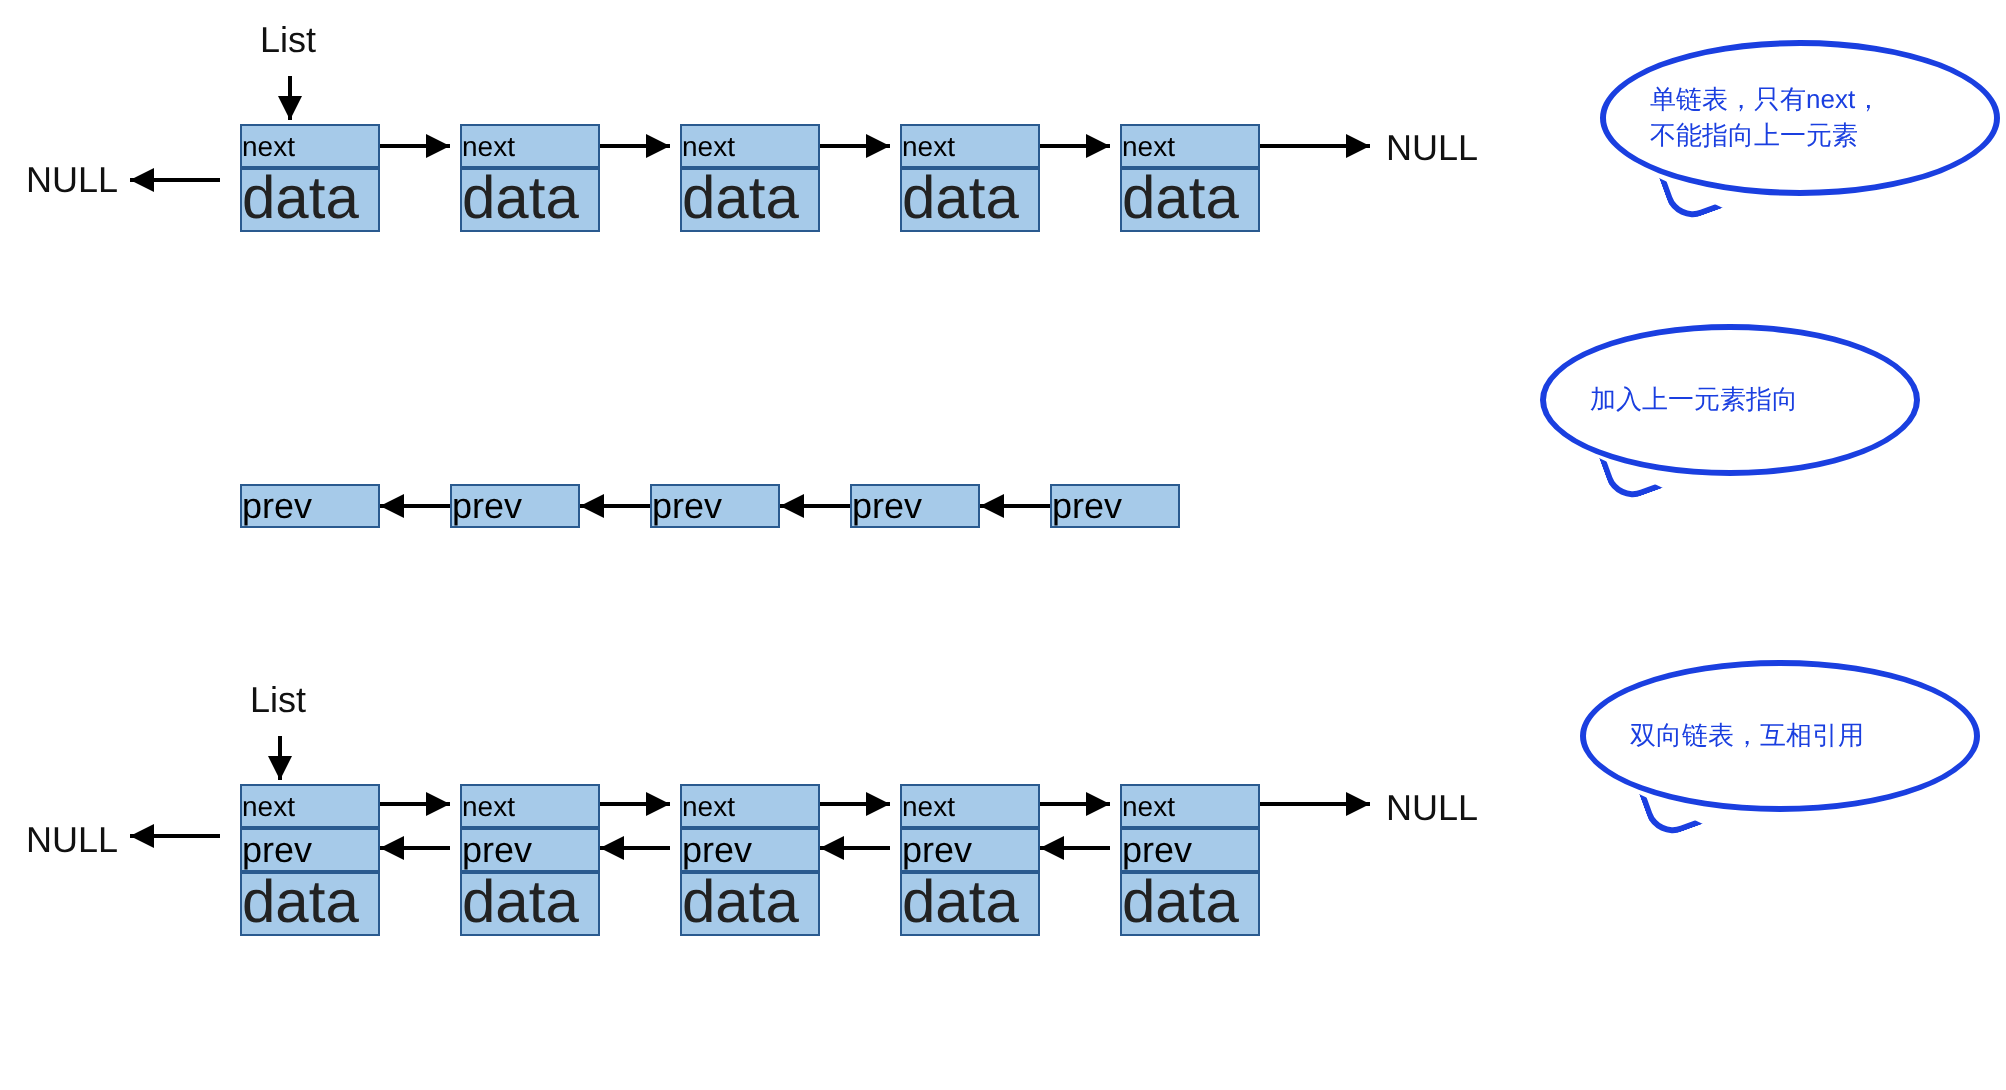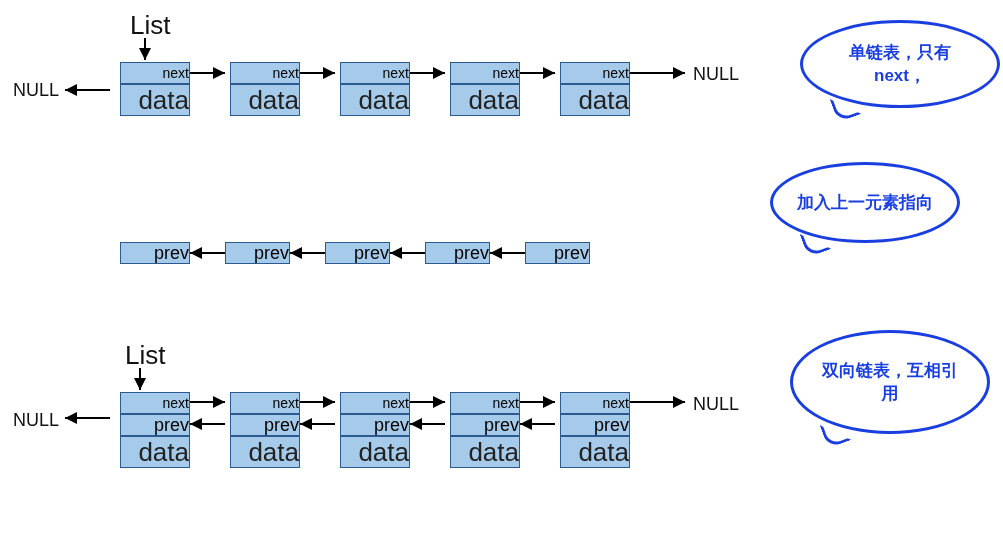--- a/index.html
+++ b/index.html
@@ -1,23 +1,23 @@
 <!DOCTYPE html>
 <html><head>
 <meta charset="utf-8">
 <style>
   body{margin:0;padding:10px;font-family:Arial,sans-serif;background:#fff;width:1003px;height:545px;box-sizing:border-box;position:relative}
   .diagram{position:absolute}
-  .cell{border:1px solid #2a5a8f;background:#a6cae9;text-align:right;box-sizing:border-box}
+  .cell{border:1px solid #2a5a8f;background:#a6cae9;text-align:left;box-sizing:border-box}
   .cell.next{width:70px;height:22px;font-size:14px;line-height:20px}
   .cell.prev{width:70px;height:22px;font-size:18px;line-height:20px}
-  .cell.data{width:70px;height:32px;font-size:26px;line-height:30px;color:#222}
+  .cell.data{width:70px;height:32px;font-size:30px;line-height:30px;color:#222}
   .null{font-size:18px;color:#111}
-  .list-label{font-size:26px;color:#111;position:absolute}
-  .bubble{position:absolute;border:3px solid #1a3fe0;border-radius:50%;padding:18px 22px;font-size:17px;color:#1a3fe0;font-weight:bold;text-align:center;background:#fff}
+  .list-label{font-size:18px;color:#111;position:absolute}
+  .bubble{position:absolute;border:3px solid #1a3fe0;border-radius:50%;padding:18px 22px;font-size:13px;color:#1a3fe0;font-weight:normal;background:#fff}
   .bubble::after{content:"";position:absolute;bottom:-14px;left:30px;width:22px;height:22px;border-left:3px solid #1a3fe0;border-bottom:3px solid #1a3fe0;border-bottom-left-radius:14px;transform:rotate(-20deg);background:#fff;clip-path:polygon(0 0,0 100%,100% 100%)}
   svg.arrows{position:absolute;top:0;left:0;pointer-events:none}
 </style>
 </head>
 <body>
 
 <div class="diagram" style="left:0;top:10px;width:740px">
   <div class="list-label" style="left:130px;top:0">List</div>
   <svg class="arrows" width="740" height="120">
     <defs>
@@ -56,20 +56,21 @@
     </div>
   <div style="position:absolute;left:560px;top:52px">
       <div class="cell next">next</div>
       <div class="cell data">data</div>
     </div>
   <div class="null" style="position:absolute;left:693px;top:54px">NULL</div>
 </div>
 
 <div class="bubble" style="left:800px;top:20px;width:150px">
   <div>单链表，只有next，</div>
+  <div>不能指向上一元素</div>
 </div>
 
 <div class="diagram" style="left:0;top:235px;width:740px">
   <svg class="arrows" width="740" height="40">
     <defs>
         <marker id="ah2" markerWidth="8" markerHeight="8" refX="6" refY="3" orient="auto">
           <path d="M0,0 L6,3 L0,6 Z" fill="#000"></path>
         </marker>
       </defs>
     <line x1="225" y1="18" x2="190" y2="18" stroke="#000" stroke-width="2" marker-end="url(#ah2)"></line>

